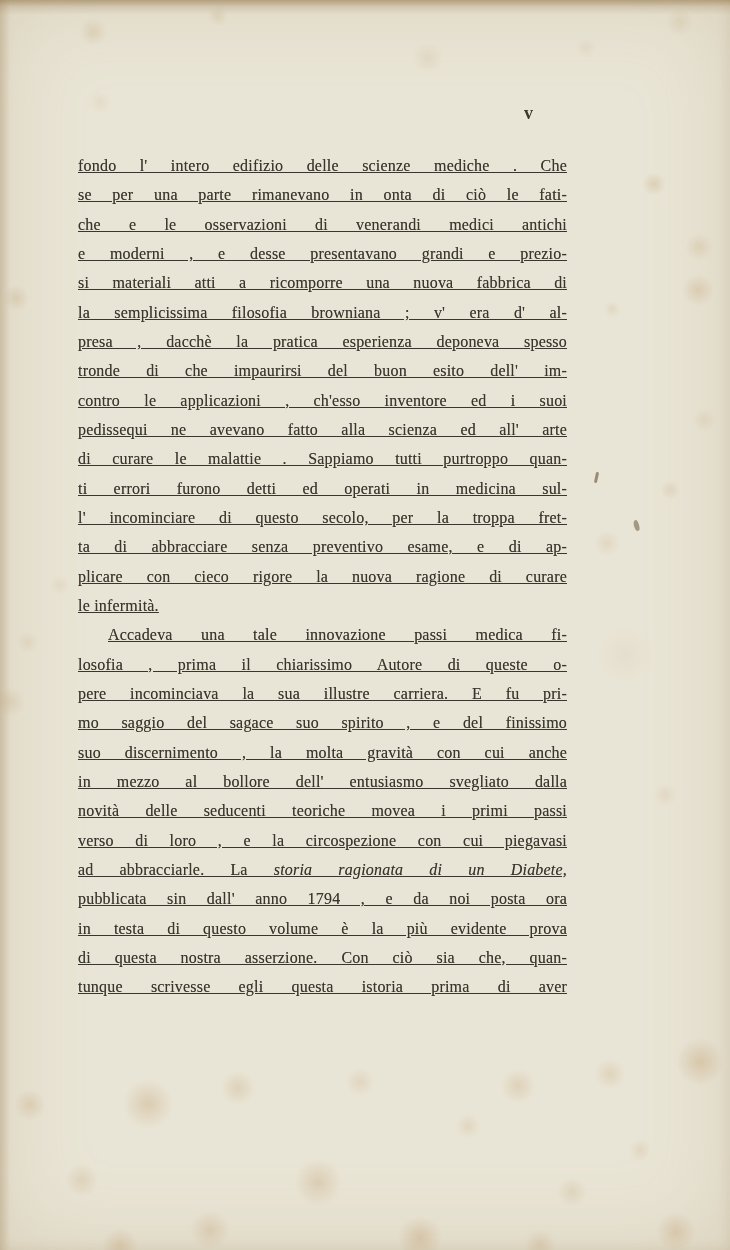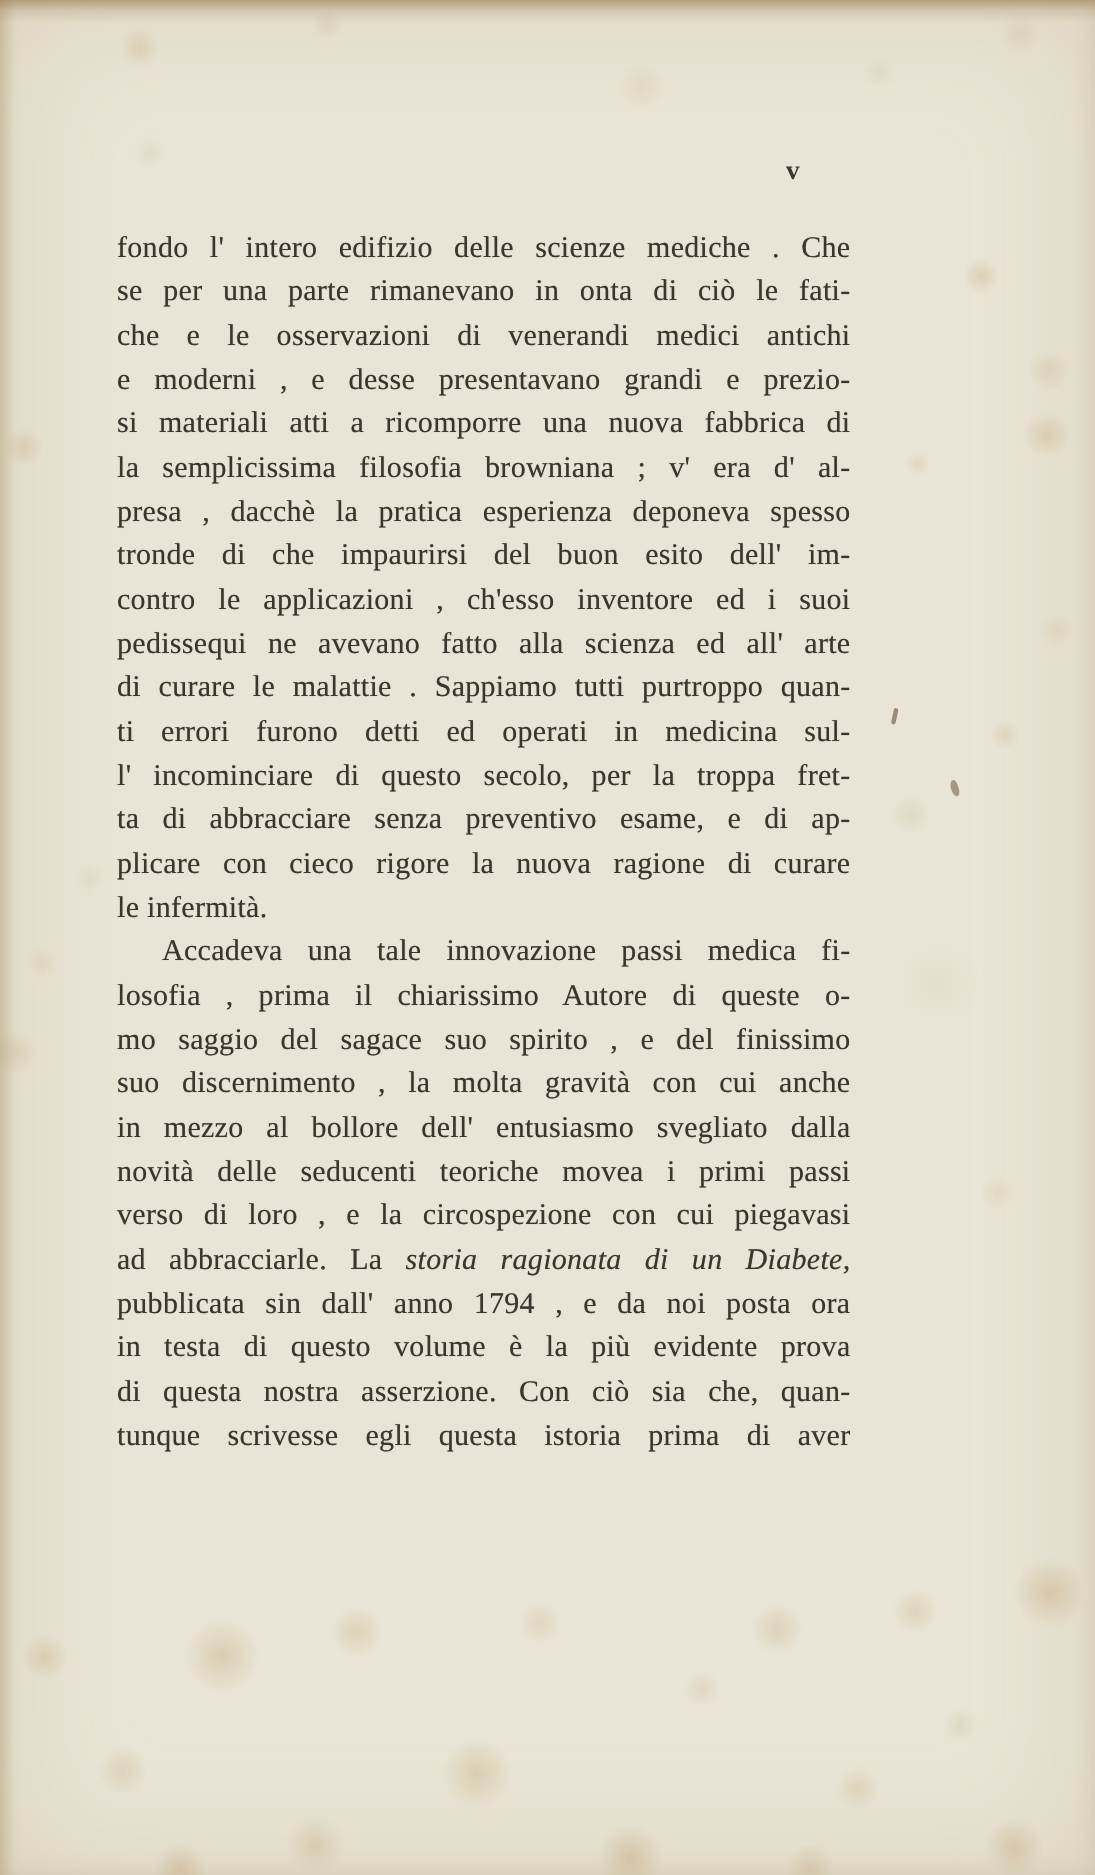--- a/index.html
+++ b/index.html
@@ -72,21 +72,22 @@
   .blemish{position:absolute;pointer-events:none;background:rgba(92,66,36,.55);}
   .blemish.b1{left:595px;top:472px;width:3px;height:11px;border-radius:2px;transform:rotate(12deg);}
   .blemish.b2{left:634px;top:520px;width:5px;height:11px;border-radius:60% 40% 50% 50%;transform:rotate(-18deg);background:rgba(92,66,36,.48);}
   .pageno{
     position:absolute;left:524px;top:103px;
     font-size:18px;font-weight:700;color:#3a382f;
   }
   .text-block{
     position:absolute;left:78px;top:151px;width:489px;
     color:#38362d;
-    font-size:20px;
+    font-size:16px;
+    text-decoration:underline;
   }
   .line{
     margin:0;padding:0;
     line-height:29.33px;height:29.33px;
     text-align:justify;
     text-align-last:justify;
     letter-spacing:.2px;
     text-shadow:0 0 .5px rgba(56,54,45,.55);
     white-space:normal;
   }
@@ -116,20 +117,21 @@
     <p class="line">contro le applicazioni , ch'esso inventore ed i suoi</p>
     <p class="line">pedissequi ne avevano fatto alla scienza ed all' arte</p>
     <p class="line">di curare le malattie . Sappiamo tutti purtroppo quan-</p>
     <p class="line">ti errori furono detti ed operati in medicina sul-</p>
     <p class="line">l' incominciare di questo secolo, per la troppa fret-</p>
     <p class="line">ta di abbracciare senza preventivo esame, e di ap-</p>
     <p class="line">plicare con cieco rigore la nuova ragione di curare</p>
     <p class="line para-end">le infermità.</p>
     <p class="line indent">Accadeva una tale innovazione passi medica fi-</p>
     <p class="line">losofia , prima il chiarissimo Autore di queste o-</p>
+    <p class="line">pere incominciava la sua illustre carriera. E fu pri-</p>
     <p class="line">mo saggio del sagace suo spirito , e del finissimo</p>
     <p class="line">suo discernimento , la molta gravità con cui anche</p>
     <p class="line">in mezzo al bollore dell' entusiasmo svegliato dalla</p>
     <p class="line">novità delle seducenti teoriche movea i primi passi</p>
     <p class="line">verso di loro , e la circospezione con cui piegavasi</p>
     <p class="line"><span>ad abbracciarle. La </span><i>storia ragionata di un Diabete,</i></p>
     <p class="line">pubblicata sin dall' anno 1794 , e da noi posta ora</p>
     <p class="line">in testa di questo volume è la più evidente prova</p>
     <p class="line">di questa nostra asserzione. Con ciò sia che, quan-</p>
     <p class="line">tunque scrivesse egli questa istoria prima di aver</p>

